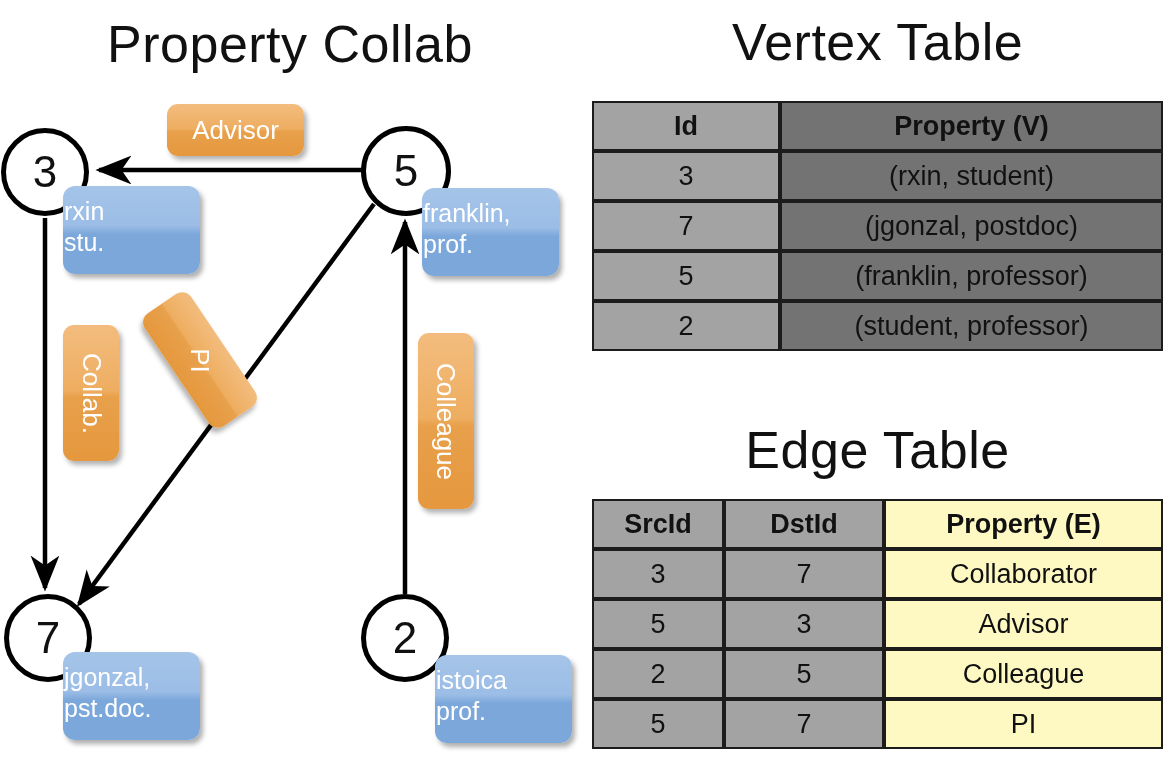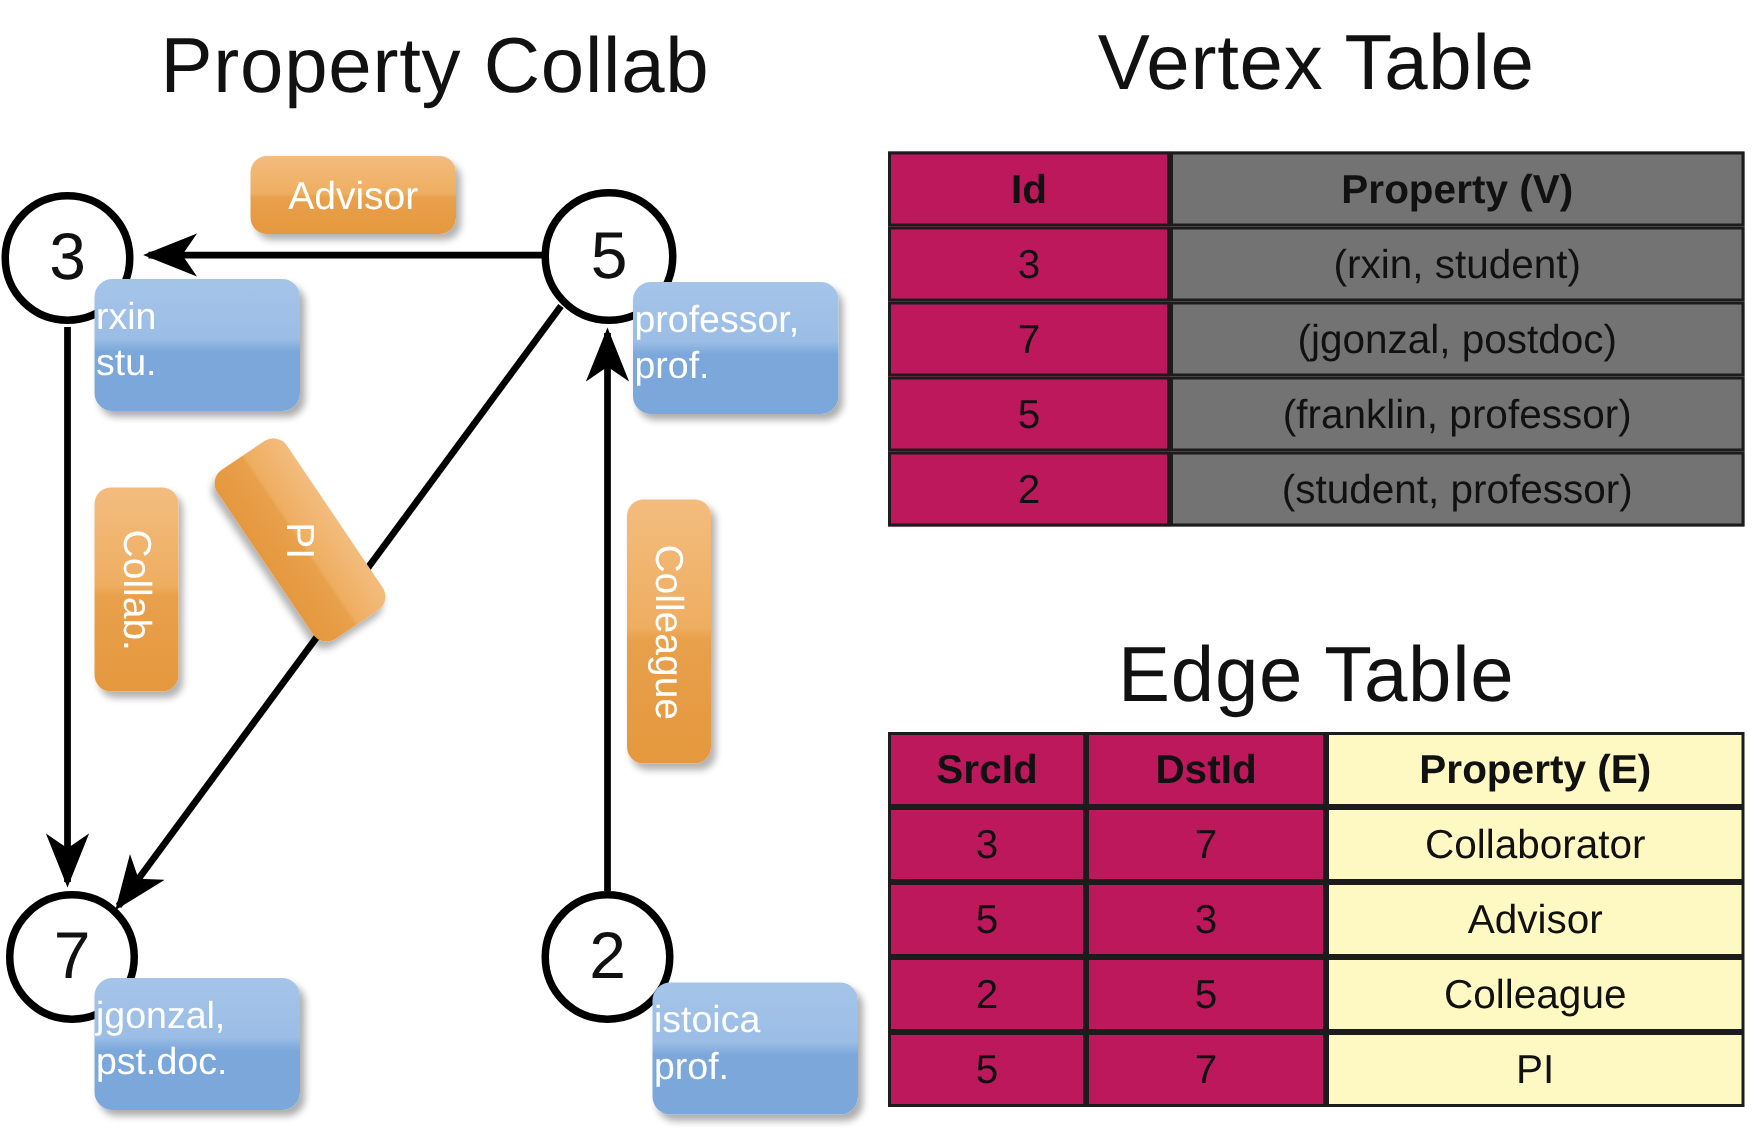--- a/index.html
+++ b/index.html
@@ -100,30 +100,30 @@
   }
   .tbl td, .tbl th {
     border: 2px solid #1c1c1c;
     text-align: center;
     font-weight: 300;
     font-size: 27px;
     color: #111;
     padding: 0;
     height: 50px;
     vertical-align: middle;
-    background: #be185d;
+    background: #a3a3a3;
     box-sizing: border-box;
   }
   .tbl th { font-weight: 700; font-size: 27px; }
 
   #vertex-table { left: 592px; top: 101px; }
   #vertex-table .col-id   { width: 188px; }
   #vertex-table .col-prop { width: 383px; background: #737373; }
 
-  #edge-table { left: 592px; top: 488px; border-radius: 30px; }
+  #edge-table { left: 592px; top: 499px; border-radius: 30px; }
   #edge-table .col-src  { width: 132px; }
   #edge-table .col-dst  { width: 160px; }
   #edge-table .col-prop { width: 279px; background: #fef9c3; }
 
   
   #vertex-table .col-prop { border-left-width: 2px; }
 </style>
 </head>
 <body>
 
@@ -161,21 +161,21 @@
   <div class="node-circle" style="left:361px; top:594px; width:88px; height:88px;">
     <span>2</span>
   </div>
 
   <div class="prop-box" style="left:63px; top:186px; width:137px; height:88px;">
     <div>rxin</div>
     <div>stu.</div>
   </div>
 
   <div class="prop-box" style="left:422px; top:188px; width:137px; height:88px;">
-    <div>professor,</div>
+    <div>franklin,</div>
     <div>prof.</div>
   </div>
 
   <div class="prop-box" style="left:63px; top:652px; width:137px; height:88px;">
     <div>jgonzal,</div>
     <div>pst.doc.</div>
   </div>
 
   <div class="prop-box" style="left:421px; top:655px; width:137px; height:88px;margin-left:14px;">
     <div>istoica</div>

